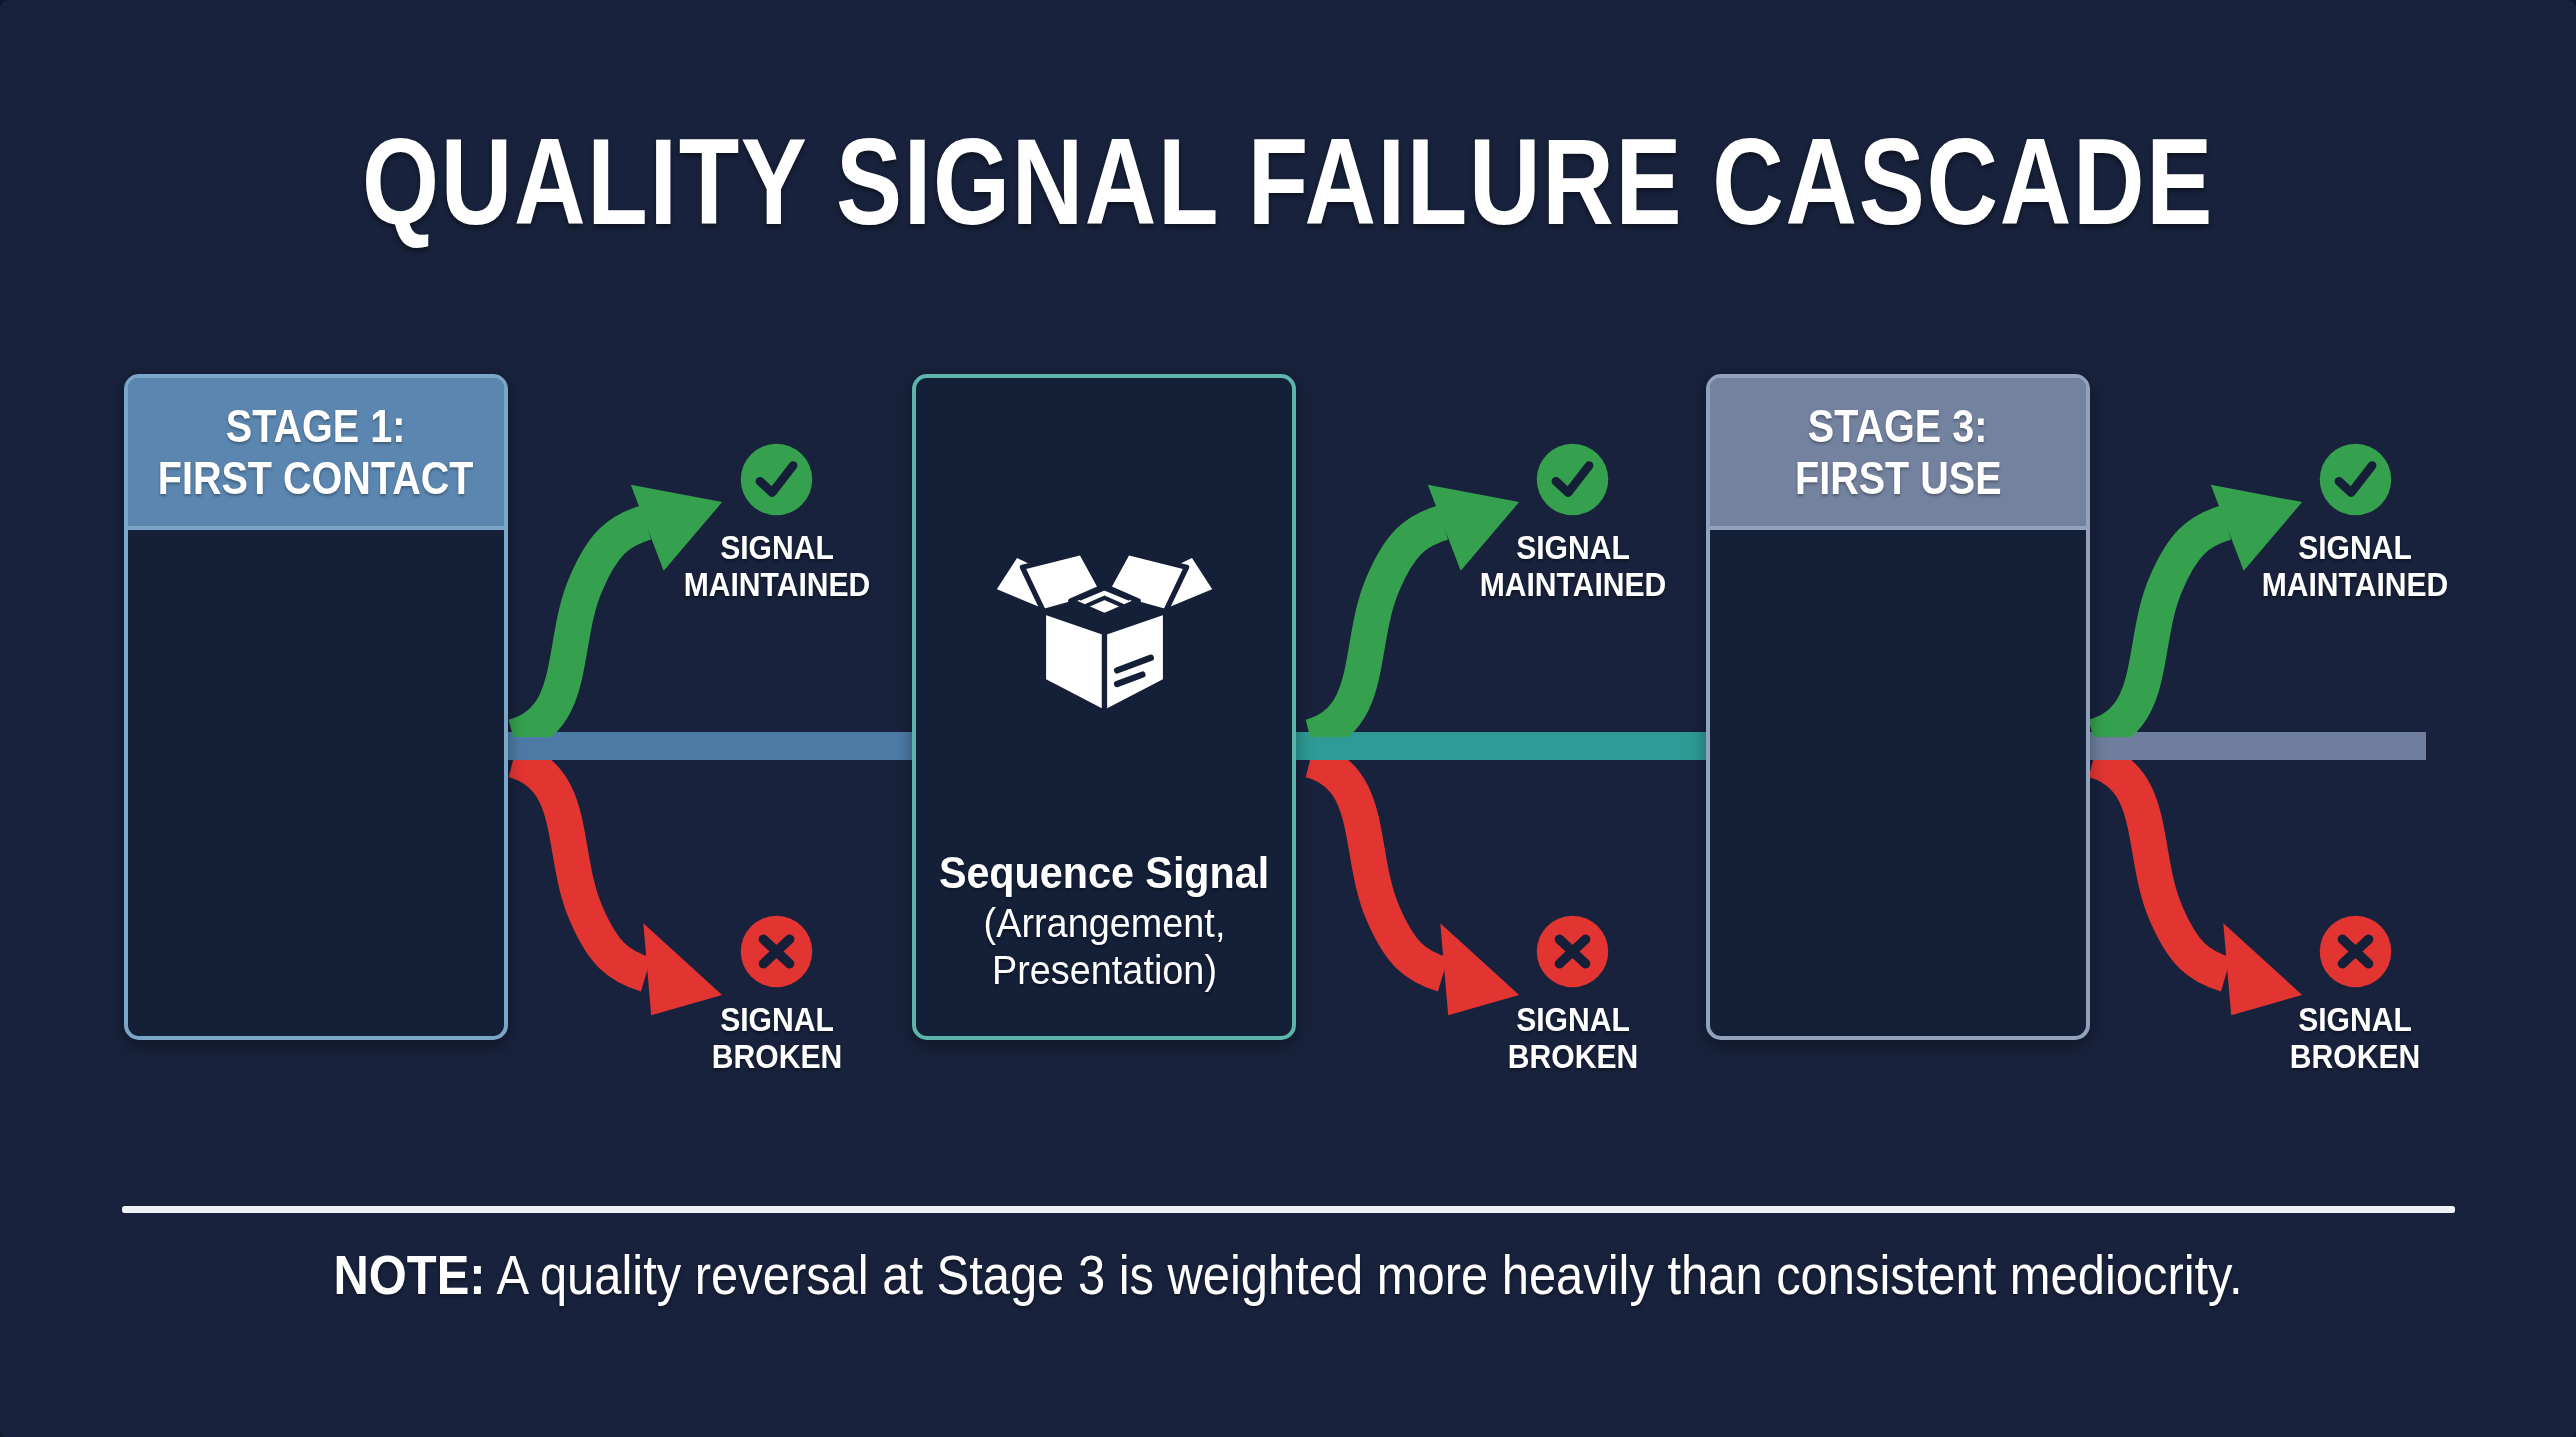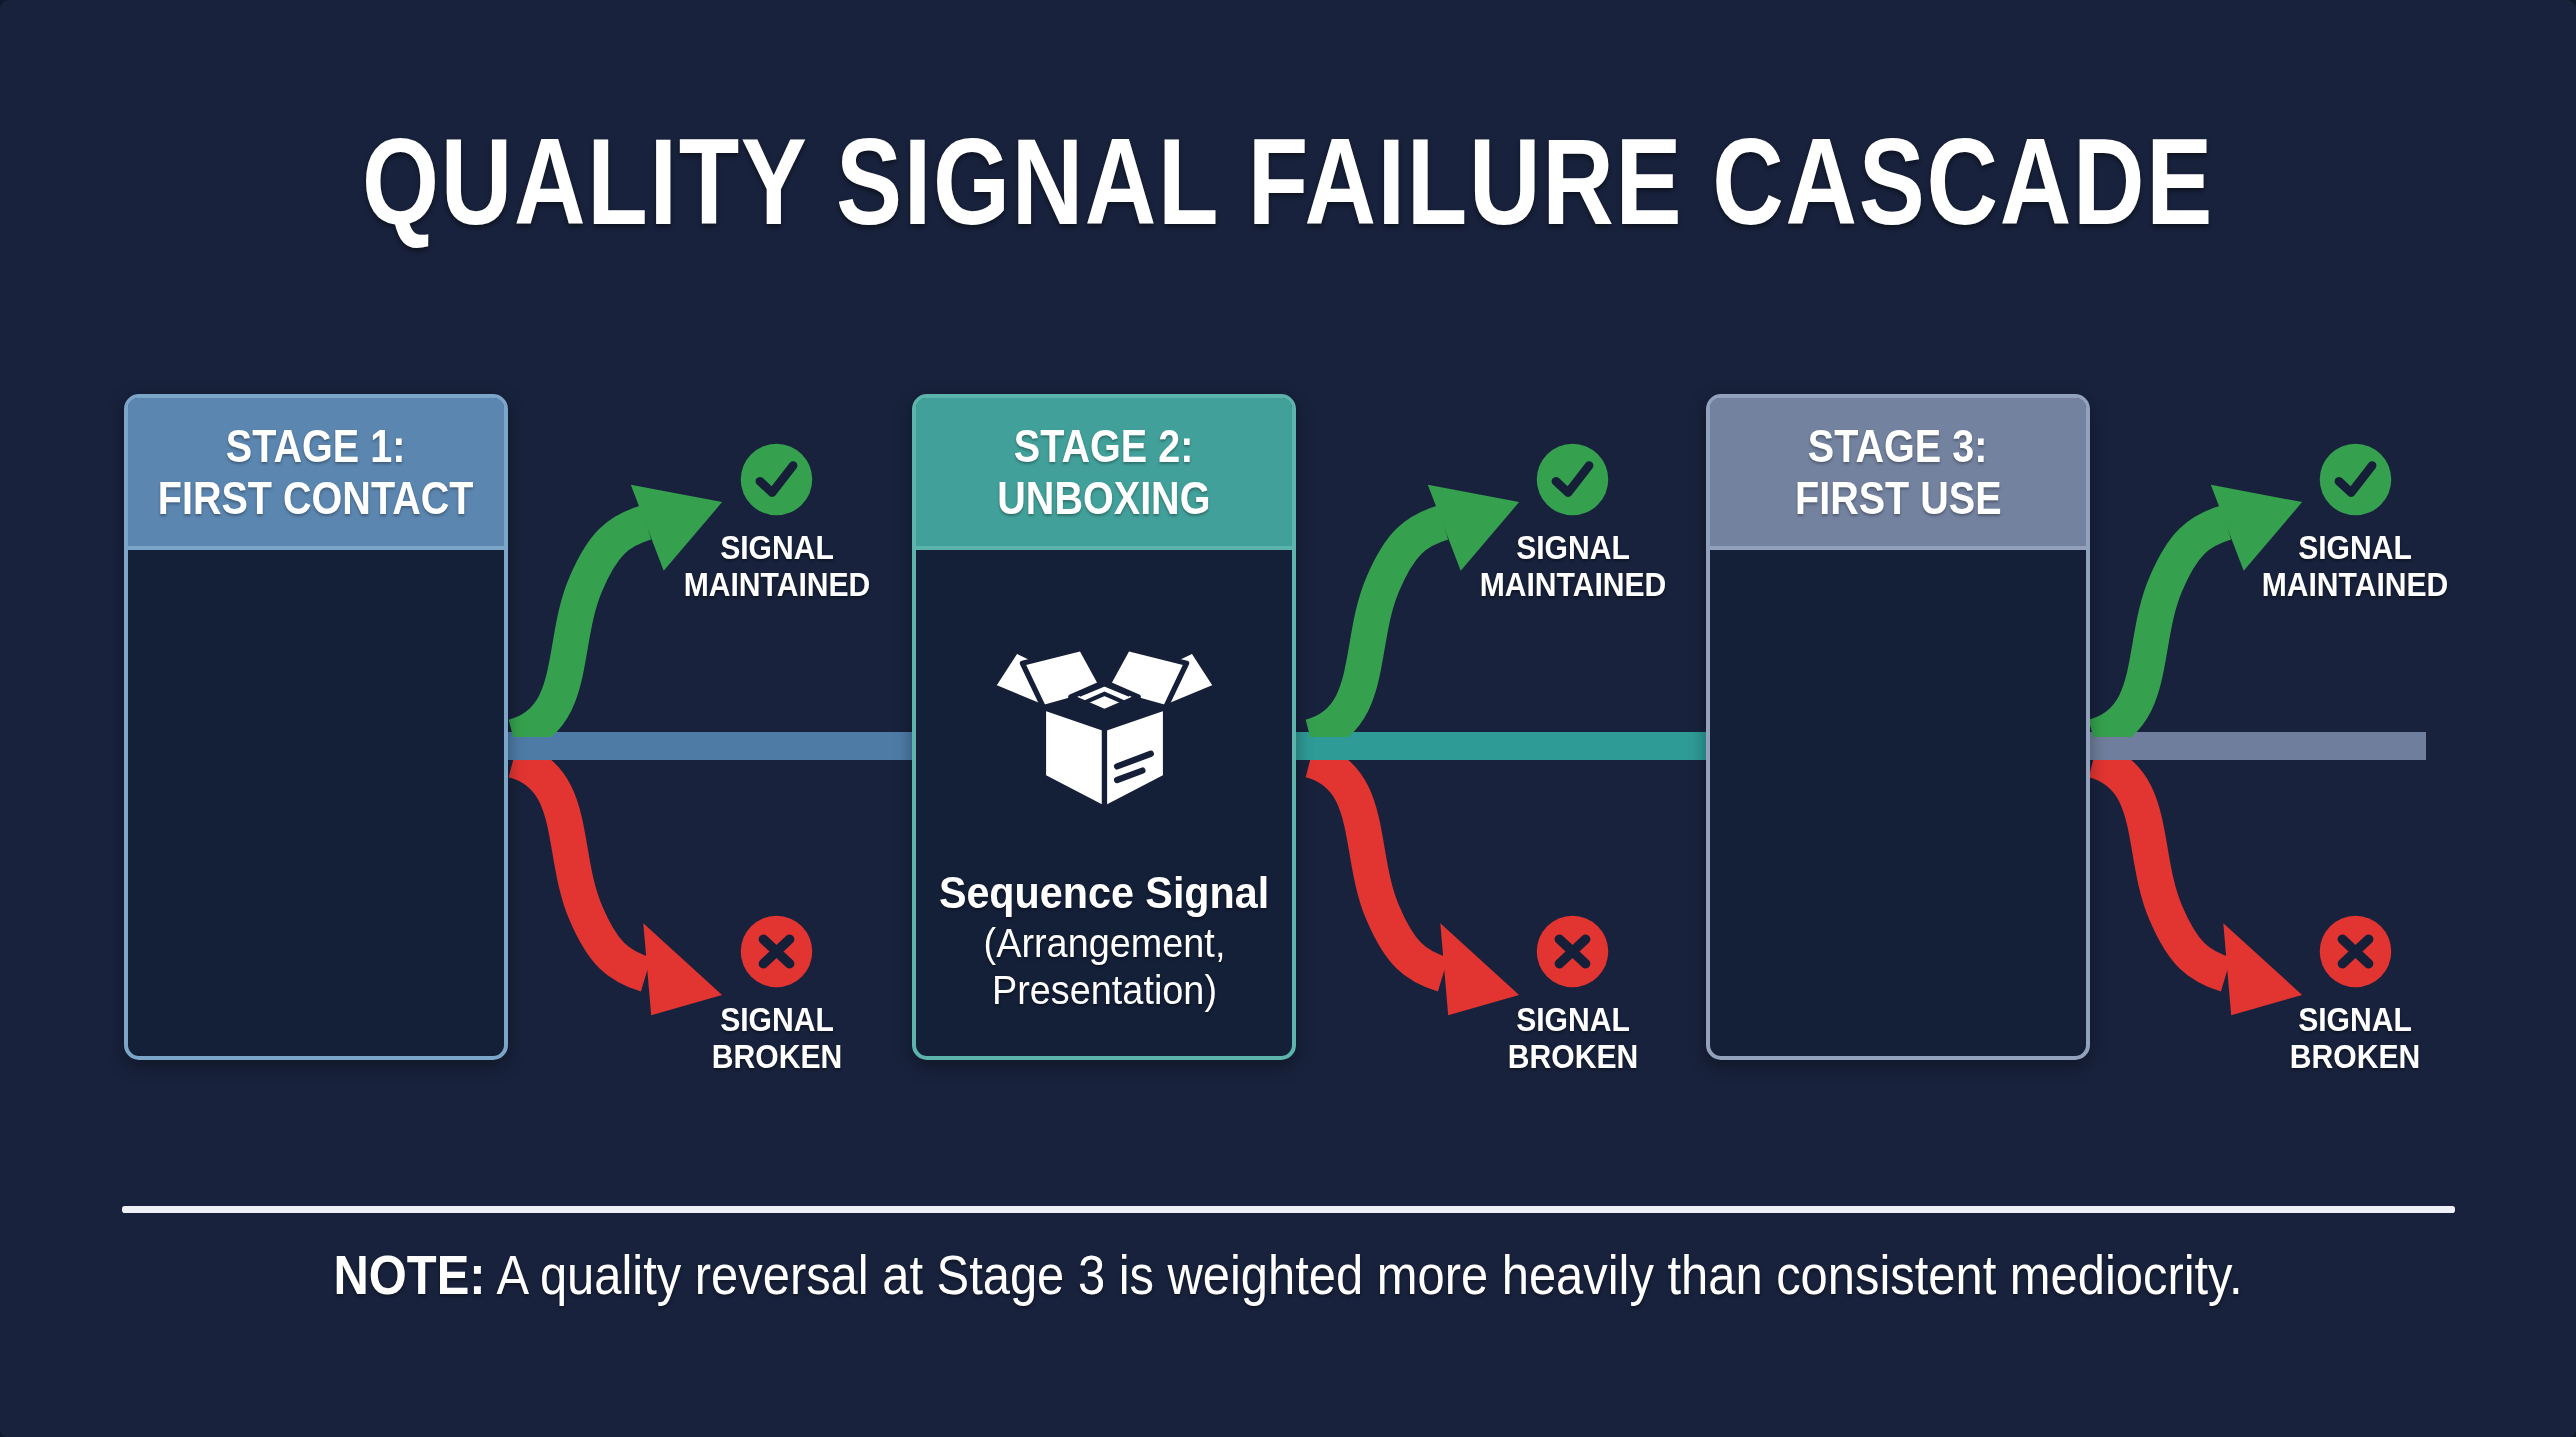--- a/index.html
+++ b/index.html
@@ -25,21 +25,20 @@
   
   .stage{
     position:absolute;top:374px;width:384px;height:666px;
     border:4.7px solid var(--border,#7CA6C8);
     border-radius:15px;
     background:#141f38;
     z-index:3;
     box-sizing:border-box;
     display:flex;flex-direction:column;
     box-shadow:0 5.6px 17px rgba(0,0,0,.35);
-    margin-top:20px;
   }
   .stage-header{
     height:148px;flex:0 0 auto;
     background:var(--header,#5B86B0);
     border-bottom:4.7px solid var(--border,#7CA6C8);
     border-radius:9.4px 9.4px 0 0;
     display:flex;flex-direction:column;justify-content:center;align-items:center;
   }
   .stage-header .hline{
     font-size:43px;font-weight:700;line-height:1.22;
@@ -176,24 +175,20 @@
   </div>
 
   <div class="stage" style="left: 124px; --header: #5B86B0; --border: #7CA6C8; background: rgb(20, 31, 56);">
     <div class="stage-header">
       <div class="hline">STAGE 1:</div>
       <div class="hline">FIRST CONTACT</div>
     </div>
   </div>
 
   <div class="stage" style="left: 912px; --header: #42A09A; --border: #5CB4AC; background: rgb(20, 31, 56);">
-    <div class="stage-header">
-      <div class="hline">STAGE 2:</div>
-      <div class="hline">UNBOXING</div>
-    </div>
     <div class="stage-body">
       <div class="stage-iconbox">
         <svg class="icon-svg" width="253" height="221" viewBox="0 0 240 210">
           <g fill="#ffffff" stroke="#152038" stroke-width="5" stroke-linejoin="round">
 
             <polygon points="62,104 14,84 36,50 86,74"></polygon>
             <polygon points="178,104 226,84 204,50 154,74"></polygon>
 
             <polygon points="62,104 120,88 98,48 42,62"></polygon>
             <polygon points="120,88 178,104 198,62 142,48"></polygon>

